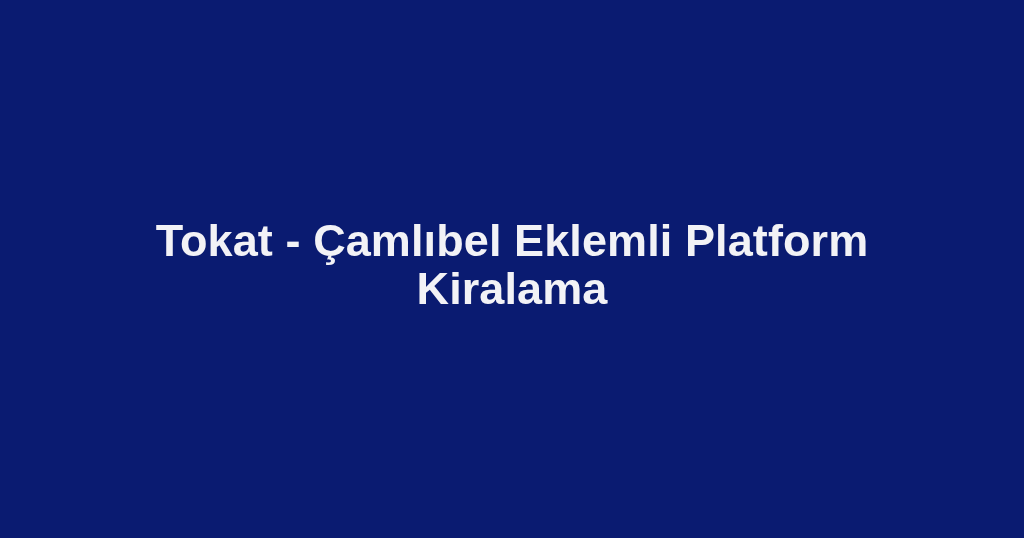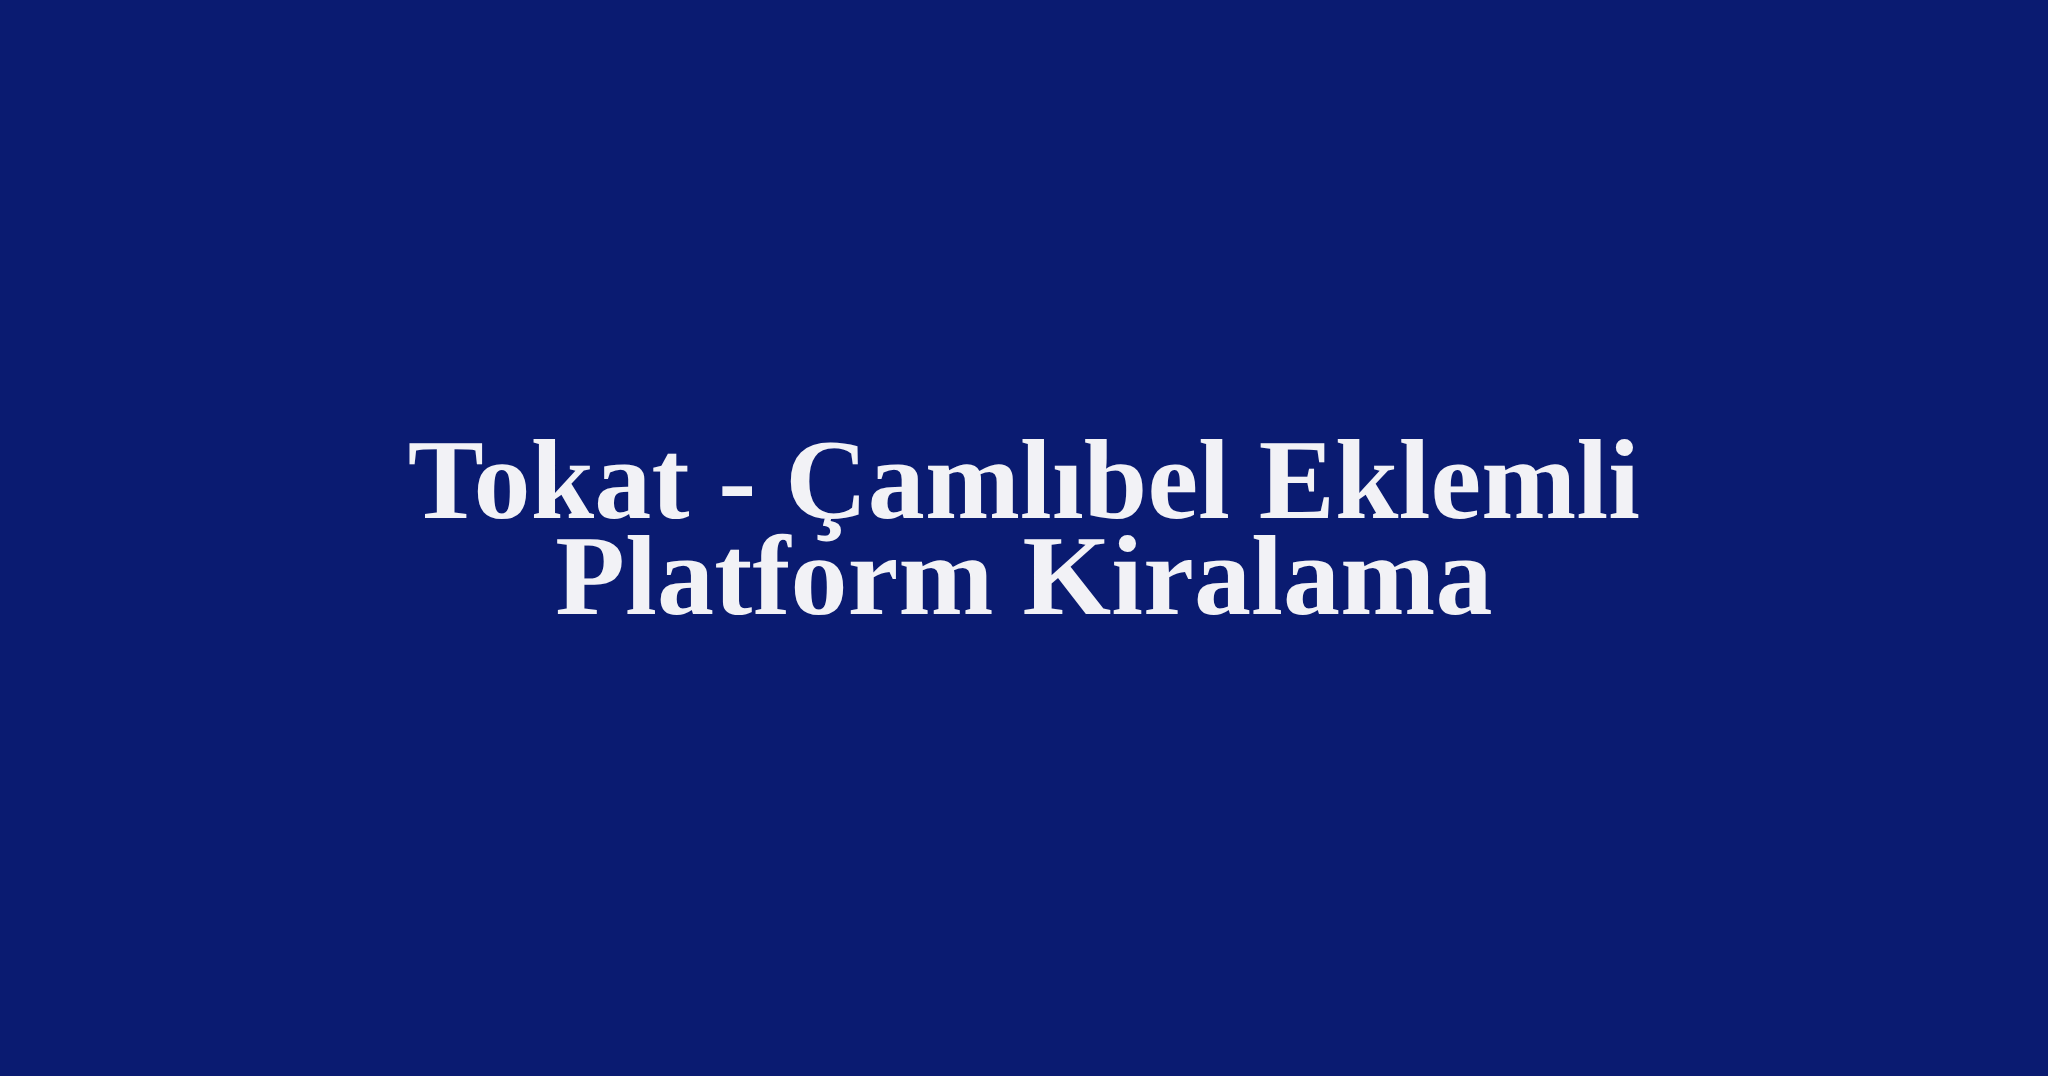--- a/index.html
+++ b/index.html
@@ -32,22 +32,22 @@
     box-sizing: border-box;
     display: block;
     
     transform: translateY(-4px);
   }
 
   .banner-title {
     margin: 0;
     padding: 0;
     color: #f2f2f6;
-    font-family: Liberation Serif, serif;
-    font-size: 57px;
+    font-family: Liberation Sans, sans-serif;
+    font-size: 45px;
     font-weight: 700;
     line-height: 48px;
     letter-spacing: 0.1px;
     text-align: center;
     text-rendering: optimizeLegibility;
     
     max-width: 760px;
     margin-left: auto;
     margin-right: auto;
     word-wrap: break-word;

